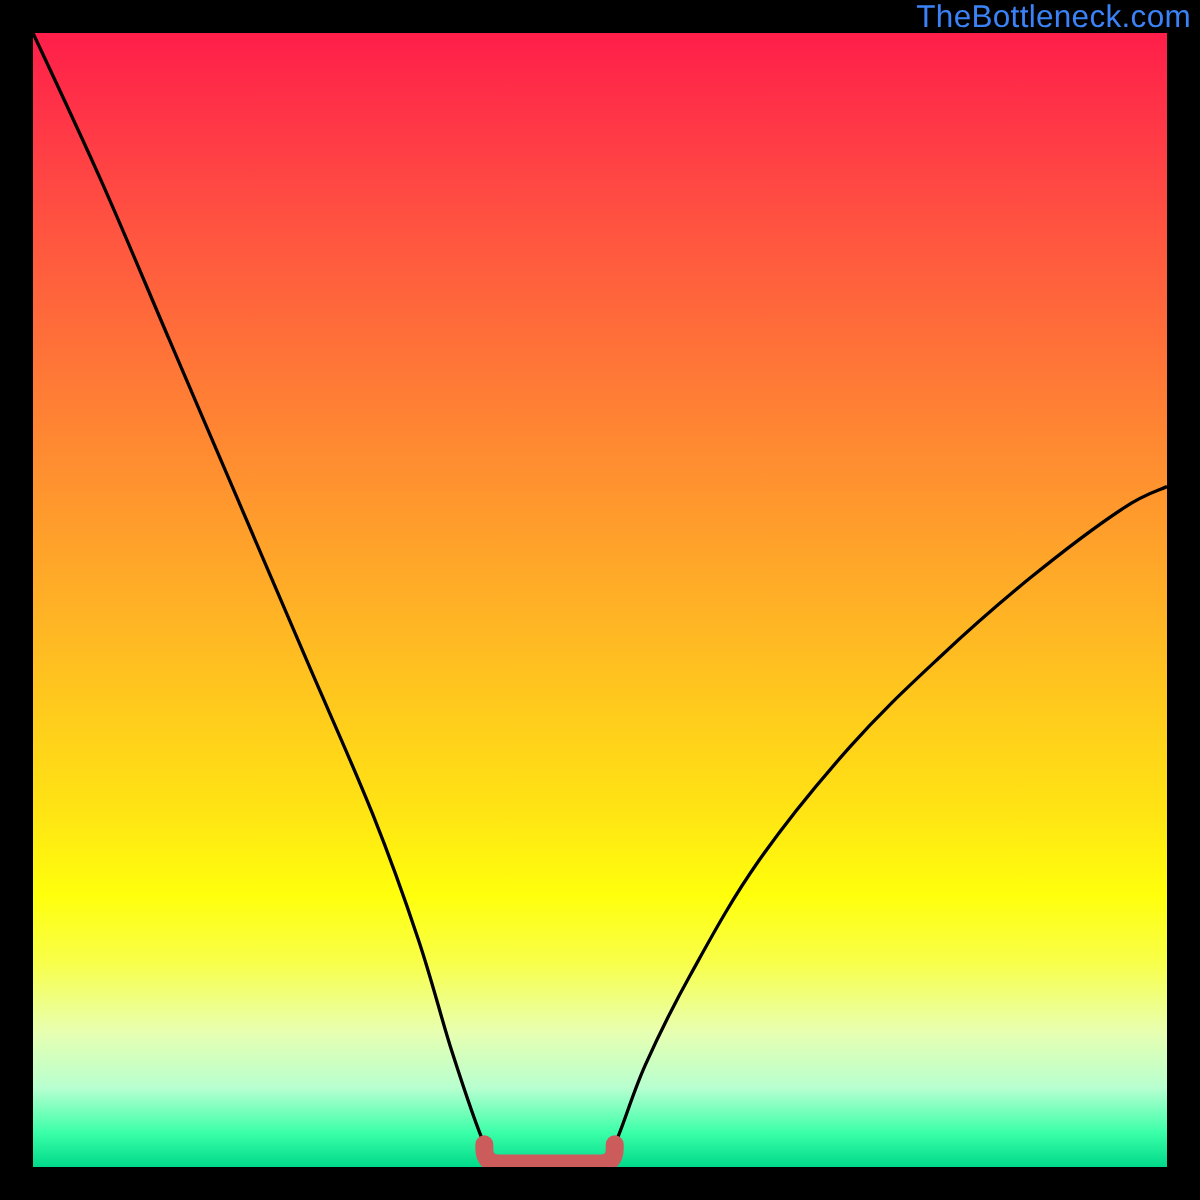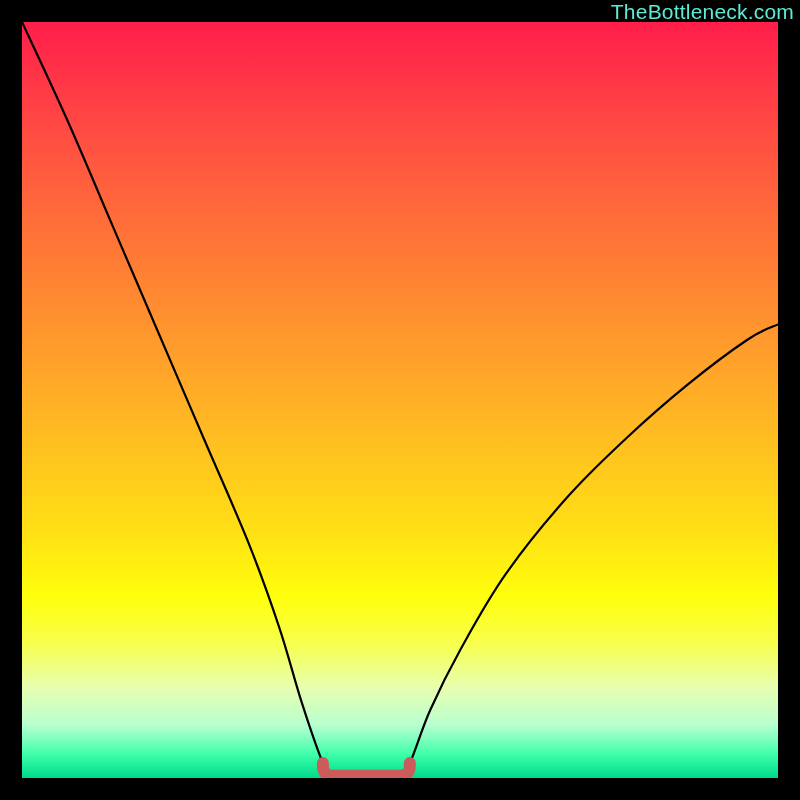--- a/index.html
+++ b/index.html
@@ -32,21 +32,21 @@
       #3affa8 97%,
       #00d98a 100%
     );
   }
   .watermark {
     position: absolute;
     top: 0px;
     right: 6px;
     font-family: Arial, Helvetica, sans-serif;
     font-size: 21px;
-    color: #5eead4;
+    color: #3b82f6;
     letter-spacing: 0.2px;
   }
   svg.plot {
     position: absolute;
     left: 22px;
     top: 22px;
     width: 756px;
     height: 756px;
   }
 </style>

